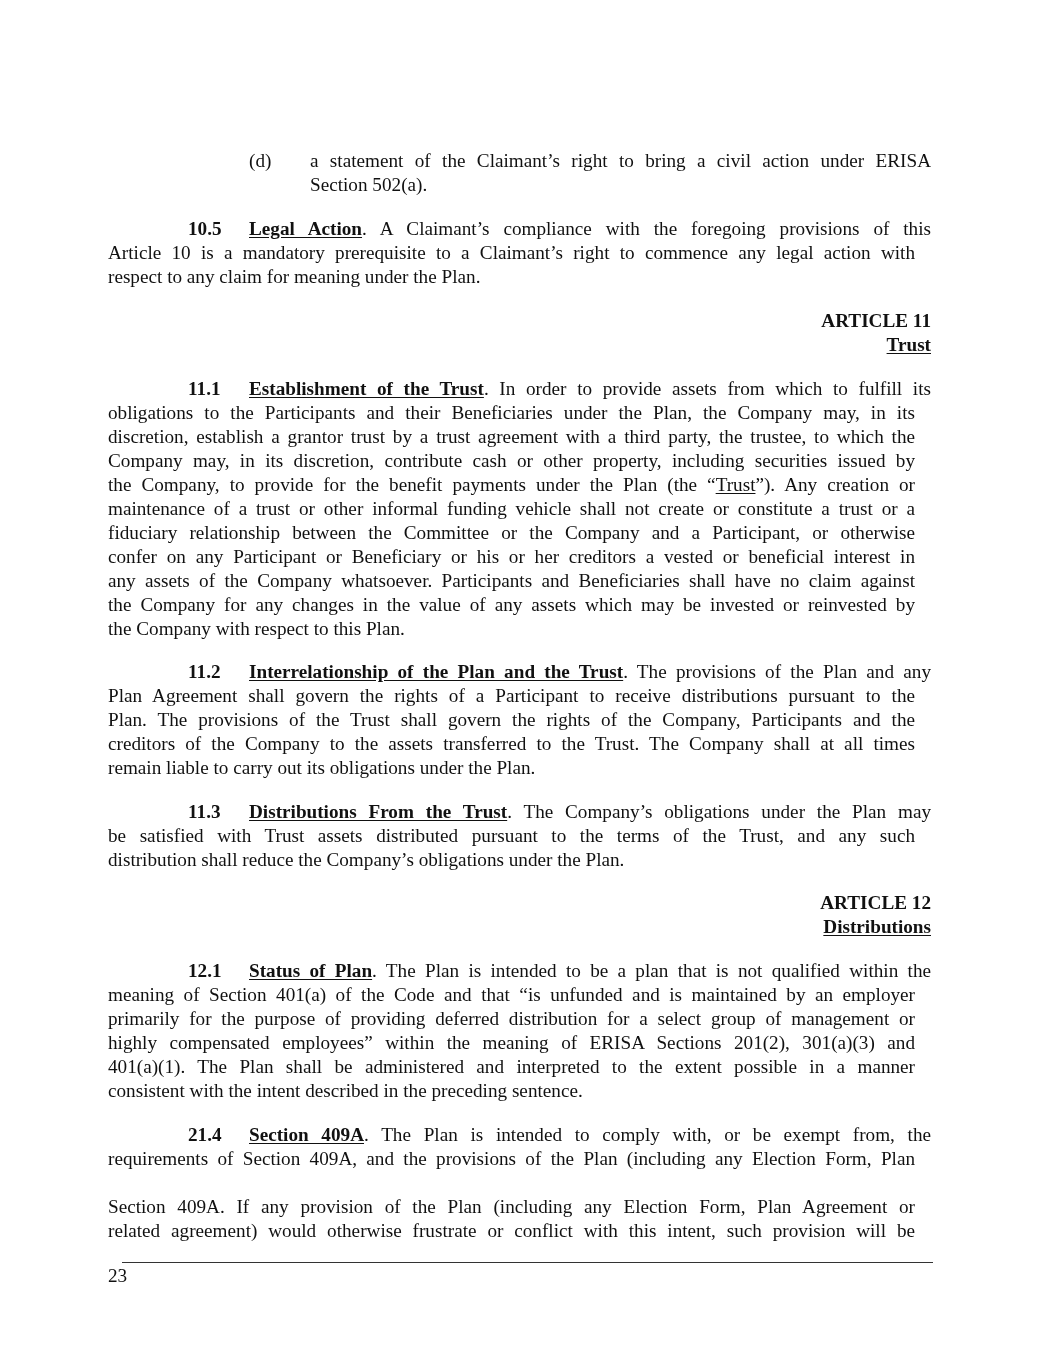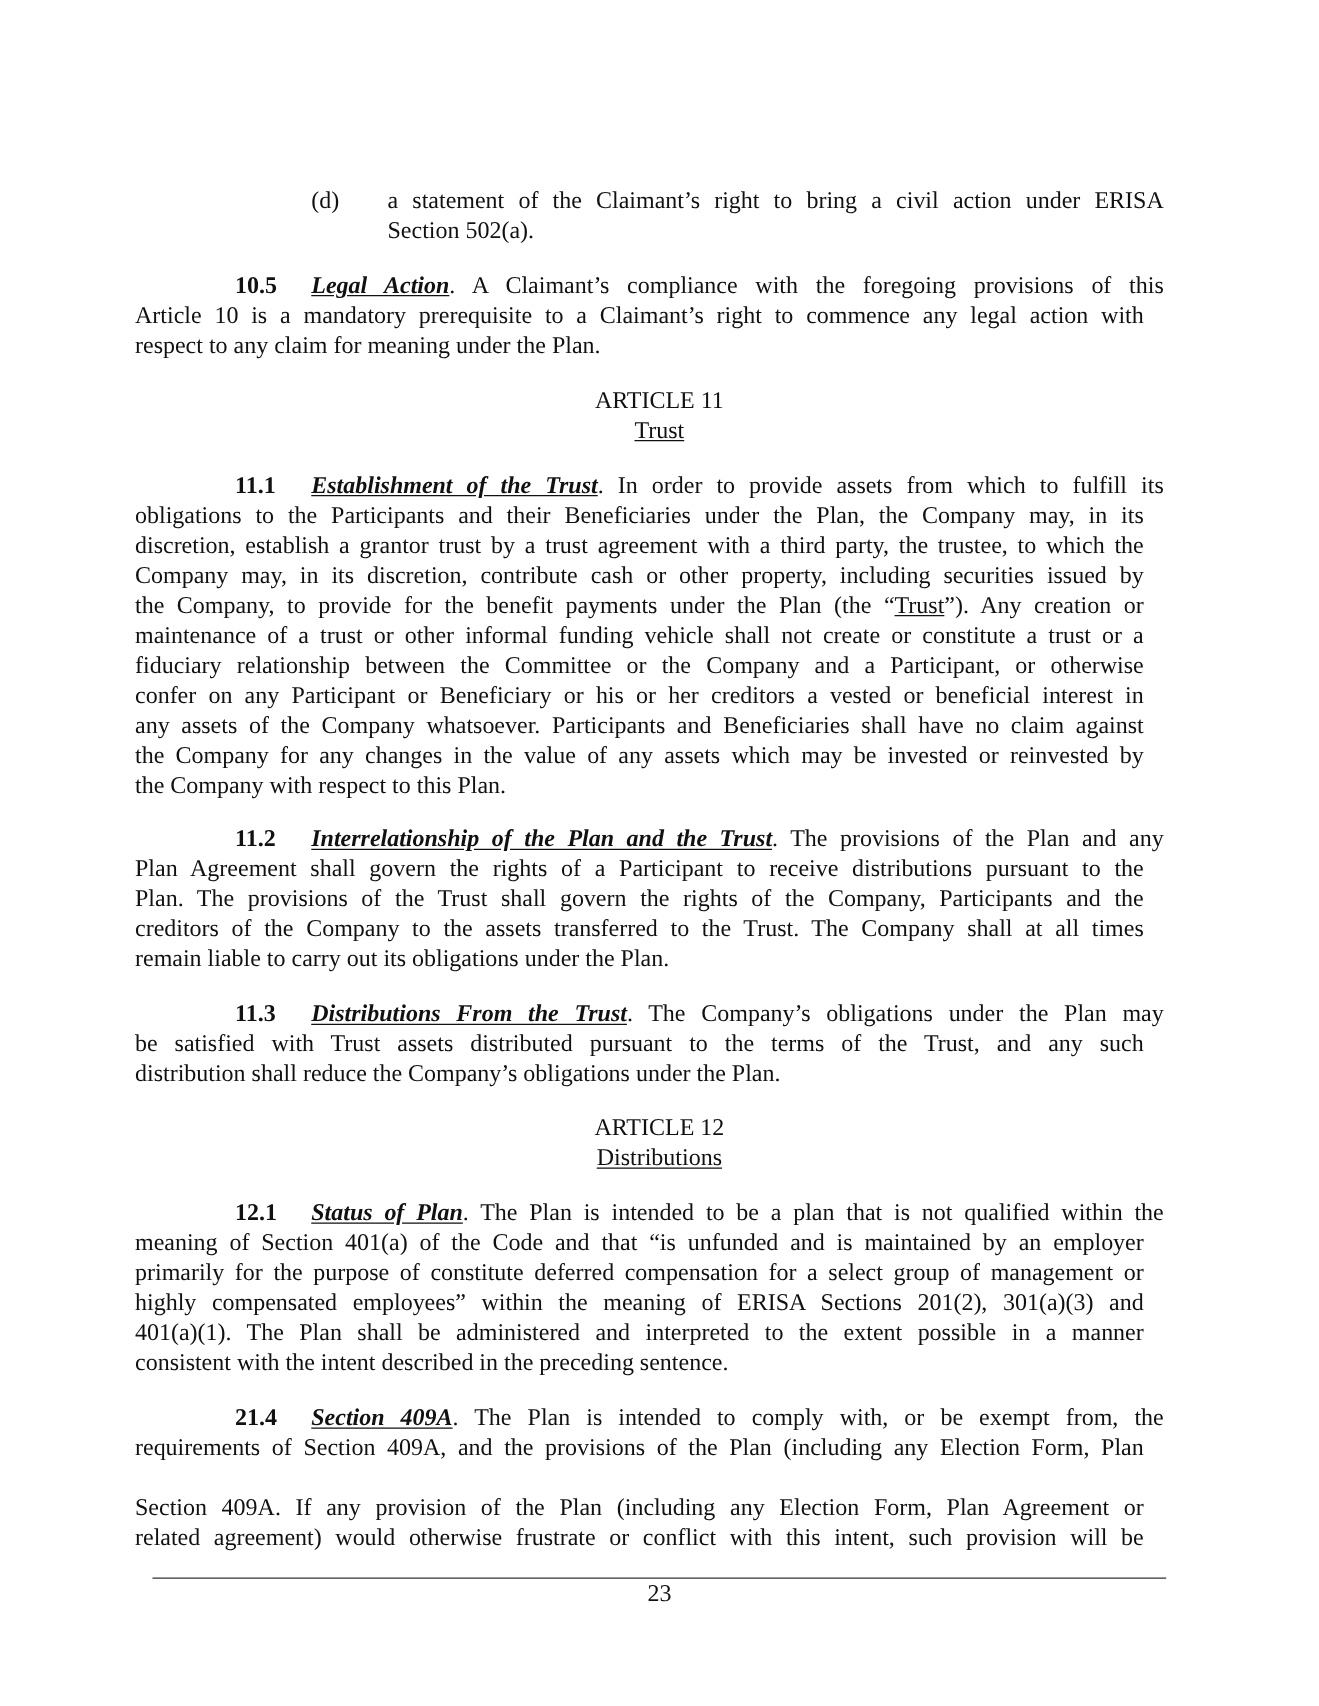--- a/index.html
+++ b/index.html
@@ -12,27 +12,27 @@
     }
     .line {
       position: absolute; left: 108px; width: 807px;
       height: 24px; line-height: 24px; white-space: nowrap;
       text-align: justify; text-align-last: justify;
     }
     .line.last { text-align-last: left; }
     .line.indent { left: 188px; width: 743px; }
     .line.sub { left: 310px; width: 621px; }
     .num { font-weight: bold; display: inline-block; width: 61px; }
-    .head { font-weight: bold; text-decoration: underline; text-underline-offset: 2px; font-style: italic; }
+    .head { font-weight: bold; text-decoration: underline; text-underline-offset: 2px; }
     .u { text-decoration: underline; text-underline-offset: 2px; }
     .label-d { position: absolute; left: 249px; height: 24px; line-height: 24px; }
-    .center { position: absolute; left: 124px; width: 807px; text-align: center; height: 24px; line-height: 24px; font-weight: normal; }
+    .center { position: absolute; left: 124px; width: 807px; text-align: right; height: 24px; line-height: 24px; font-weight: bold; }
     .center.ul span { text-decoration: underline; text-underline-offset: 2px; }
     .footer-rule { position: absolute; left: 122px; width: 811px; top: 1262px; height: 0; border-top: 1px solid #333; }
-    .page-num { position: absolute; left: 124px; width: 807px; top: 1264px; text-align: center; height: 24px; line-height: 24px; }
+    .page-num { position: absolute; left: 108px; width: 807px; top: 1264px; text-align: left; height: 24px; line-height: 24px; }
   </style>
 </head>
 <body>
 
 <div class="page">
 
   <span class="label-d" style="top:149px">(d)</span>
   <div class="line sub" style="top:149px">a statement of the Claimant’s right to bring a civil action under ERISA</div>
   <div class="line sub last" style="top:173px">Section 502(a).</div>
 
@@ -63,21 +63,21 @@
 
   <div class="line indent" style="top:800px"><span class="num">11.3</span><span class="head">Distributions From the Trust</span><span>.  The Company’s obligations under the Plan may</span></div>
   <div class="line" style="top:824px">be satisfied with Trust assets distributed pursuant to the terms of the Trust, and any such</div>
   <div class="line last" style="top:848px">distribution shall reduce the Company’s obligations under the Plan.</div>
 
   <div class="center" style="top:891px">ARTICLE 12</div>
   <div class="center ul" style="top:915px"><span>Distributions</span></div>
 
   <div class="line indent" style="top:959px"><span class="num">12.1</span><span class="head">Status of Plan</span><span>.  The Plan is intended to be a plan that is not qualified within the</span></div>
   <div class="line" style="top:983px">meaning of Section 401(a) of the Code and that “is unfunded and is maintained by an employer</div>
-  <div class="line" style="top:1007px">primarily for the purpose of constitute deferred compensation for a select group of management or</div>
+  <div class="line" style="top:1007px">primarily for the purpose of providing deferred distribution for a select group of management or</div>
   <div class="line" style="top:1031px">highly compensated employees” within the meaning of ERISA Sections 201(2), 301(a)(3) and</div>
   <div class="line" style="top:1055px">401(a)(1).  The Plan shall be administered and interpreted to the extent possible in a manner</div>
   <div class="line last" style="top:1079px">consistent with the intent described in the preceding sentence.</div>
 
   <div class="line indent" style="top:1123px"><span class="num">21.4</span><span class="head">Section 409A</span><span>.  The Plan is intended to comply with, or be exempt from, the</span></div>
   <div class="line" style="top:1147px">requirements of Section 409A, and the provisions of the Plan (including any Election Form, Plan</div>
   <div class="line" style="top:1195px">Section 409A.  If any provision of the Plan (including any Election Form, Plan Agreement or</div>
   <div class="line" style="top:1219px">related agreement) would otherwise frustrate or conflict with this intent, such provision will be</div>
 
   <div class="footer-rule"></div>

